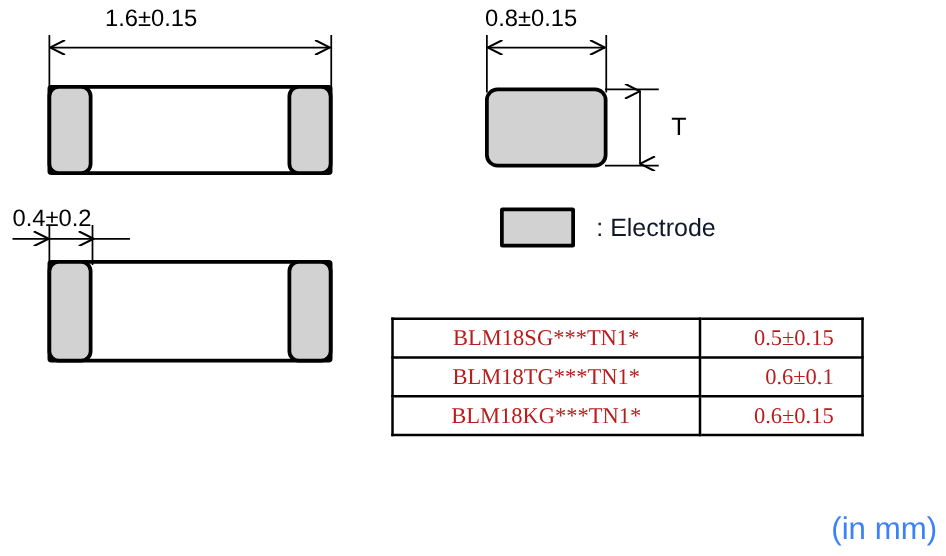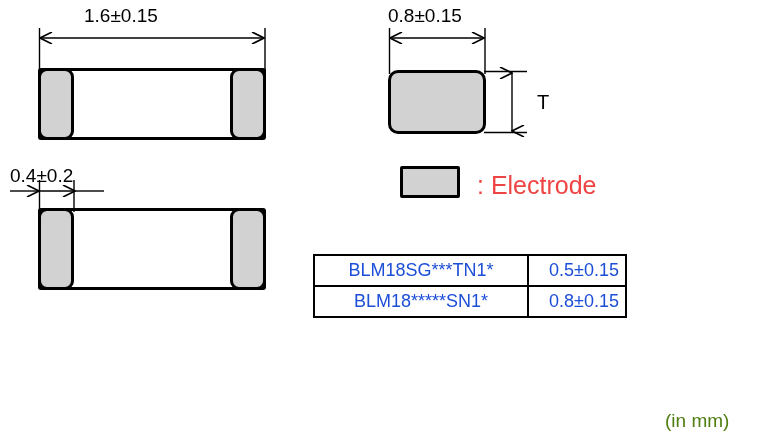--- a/index.html
+++ b/index.html
@@ -62,49 +62,49 @@
   
   .legend-swatch {
     position: absolute;
     box-sizing: border-box;
     background: #d2d2d2;
     border: 3px solid #000000;
     border-radius: 2px;
   }
   .legend-text {
     position: absolute;
-    font-size: 25px;
-    line-height: 1;
-    white-space: nowrap;
-    color: #ef4444;
+    font-size: 20px;
+    line-height: 1;
+    white-space: nowrap;
+    color: #0f172a;
   }
 
   
   .spec-table {
     position: absolute;
     border-collapse: collapse;
     table-layout: fixed;
   }
   .spec-table td {
     border: 2px solid #000000;
     font-size: 18px;
     height: 29px;
-    padding: 0 6px;
-    color: #1d4ed8;
-    white-space: nowrap;
-    font-family: Liberation Sans, sans-serif;
+    padding: 0 22px;
+    color: #b91c1c;
+    white-space: nowrap;
+    font-family: Liberation Serif, serif;
   }
   .spec-table td.code { width: 200px; text-align: center; }
   .spec-table td.tval { width: 84px;  text-align: right; }
 
   .unit-note {
     position: absolute;
-    font-size: 19px;
-    line-height: 1;
-    color: #4d7c0f;
+    font-size: 25px;
+    line-height: 1;
+    color: #3b82f6;
     white-space: nowrap;
   }
 
   svg.overlay {
     position: absolute;
     left: 0; top: 0;
     width: 757px;
     height: 445px;
     pointer-events: none;
   }
@@ -135,22 +135,26 @@
   <div class="legend-swatch" style="left:400px; top:166px; width:60px; height:32px;"></div>
   <div class="legend-text" style="left:477px; top:173px;">: Electrode</div>
 
   <table class="spec-table" style="left:313px; top:254px;">
     <tbody>
         <tr>
           <td class="code">BLM18SG***TN1*</td>
           <td class="tval">0.5±0.15</td>
         </tr>
         <tr>
-          <td class="code">BLM18*****SN1*</td>
-          <td class="tval">0.8±0.15</td>
+          <td class="code">BLM18TG***TN1*</td>
+          <td class="tval">0.6±0.1</td>
+        </tr>
+        <tr>
+          <td class="code">BLM18KG***TN1*</td>
+          <td class="tval">0.6±0.15</td>
         </tr>
       </tbody>
   </table>
 
   <div class="unit-note" style="left:665px; top:411px;">(in mm)</div>
 
   <svg class="overlay" viewBox="0 0 757 445">
     <defs>
       <marker id="arrL" markerWidth="14" markerHeight="12" refX="1" refY="6" orient="auto" markerUnits="userSpaceOnUse">
         <path d="M13,0 L1,6 L13,12" fill="none" stroke="#000" stroke-width="1.6"></path>

